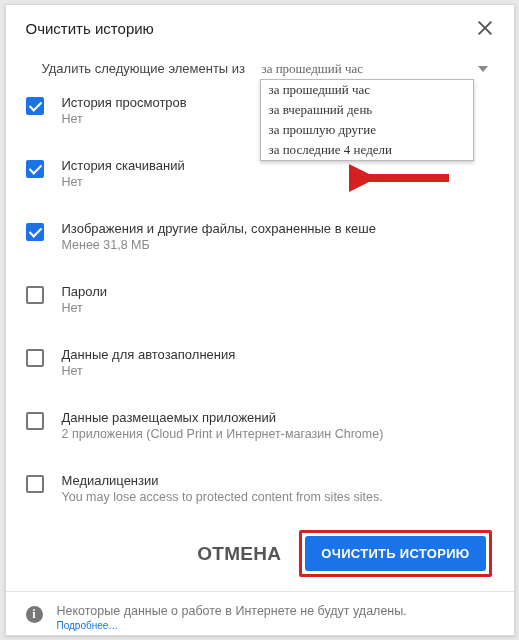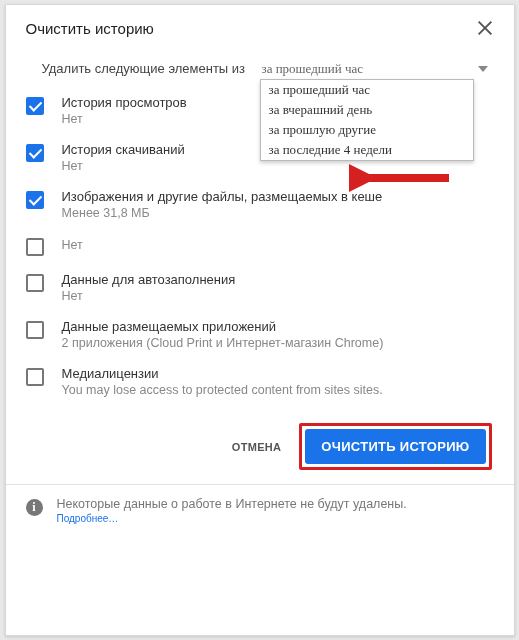--- a/index.html
+++ b/index.html
@@ -95,21 +95,21 @@
   }
   .dropdown-item.highlighted {
     background: #1a73e8;
     color: #fff;
   }
 
   .items {
     padding: 6px 28px 0 20px;
     display: flex;
     flex-direction: column;
-    gap: 0;
+    gap: 16px;
   }
   .item {
     display: flex;
     align-items: flex-start;
     padding: 8px 0;
   }
   .cb {
     width: 18px; height: 18px;
     border: 2px solid #777;
     border-radius: 2px;
@@ -145,21 +145,21 @@
 
   .buttons {
     display: flex;
     justify-content: flex-end;
     align-items: center;
     gap: 18px;
     padding: 18px 22px 14px 20px;
     position: relative;
   }
   .btn-cancel {
-    font-size: 11px;
+    font-size: 19px;
     font-weight: bold;
     color: #555;
     letter-spacing: 0.3px;
     cursor: pointer;
   }
   .btn-primary-wrap {
     padding: 3px;
     border: 3px solid #d62020;
     border-radius: 2px;
   }
@@ -252,27 +252,28 @@
       <div class="item">
         <div class="cb checked"></div>
         <div class="item-texts">
           <div class="item-label">История скачиваний</div>
           <div class="item-sub">Нет</div>
         </div>
       </div>
       <div class="item">
         <div class="cb checked"></div>
         <div class="item-texts">
-          <div class="item-label">Изображения и другие файлы, размещаемых в кеше</div>
+          <div class="item-label">Изображения и другие файлы, сохраненные в кеше</div>
           <div class="item-sub">Менее 31,8 МБ</div>
         </div>
       </div>
       <div class="item">
         <div class="cb"></div>
         <div class="item-texts">
+          <div class="item-label">Пароли</div>
           <div class="item-sub">Нет</div>
         </div>
       </div>
       <div class="item">
         <div class="cb"></div>
         <div class="item-texts">
           <div class="item-label">Данные для автозаполнения</div>
           <div class="item-sub">Нет</div>
         </div>
       </div>

